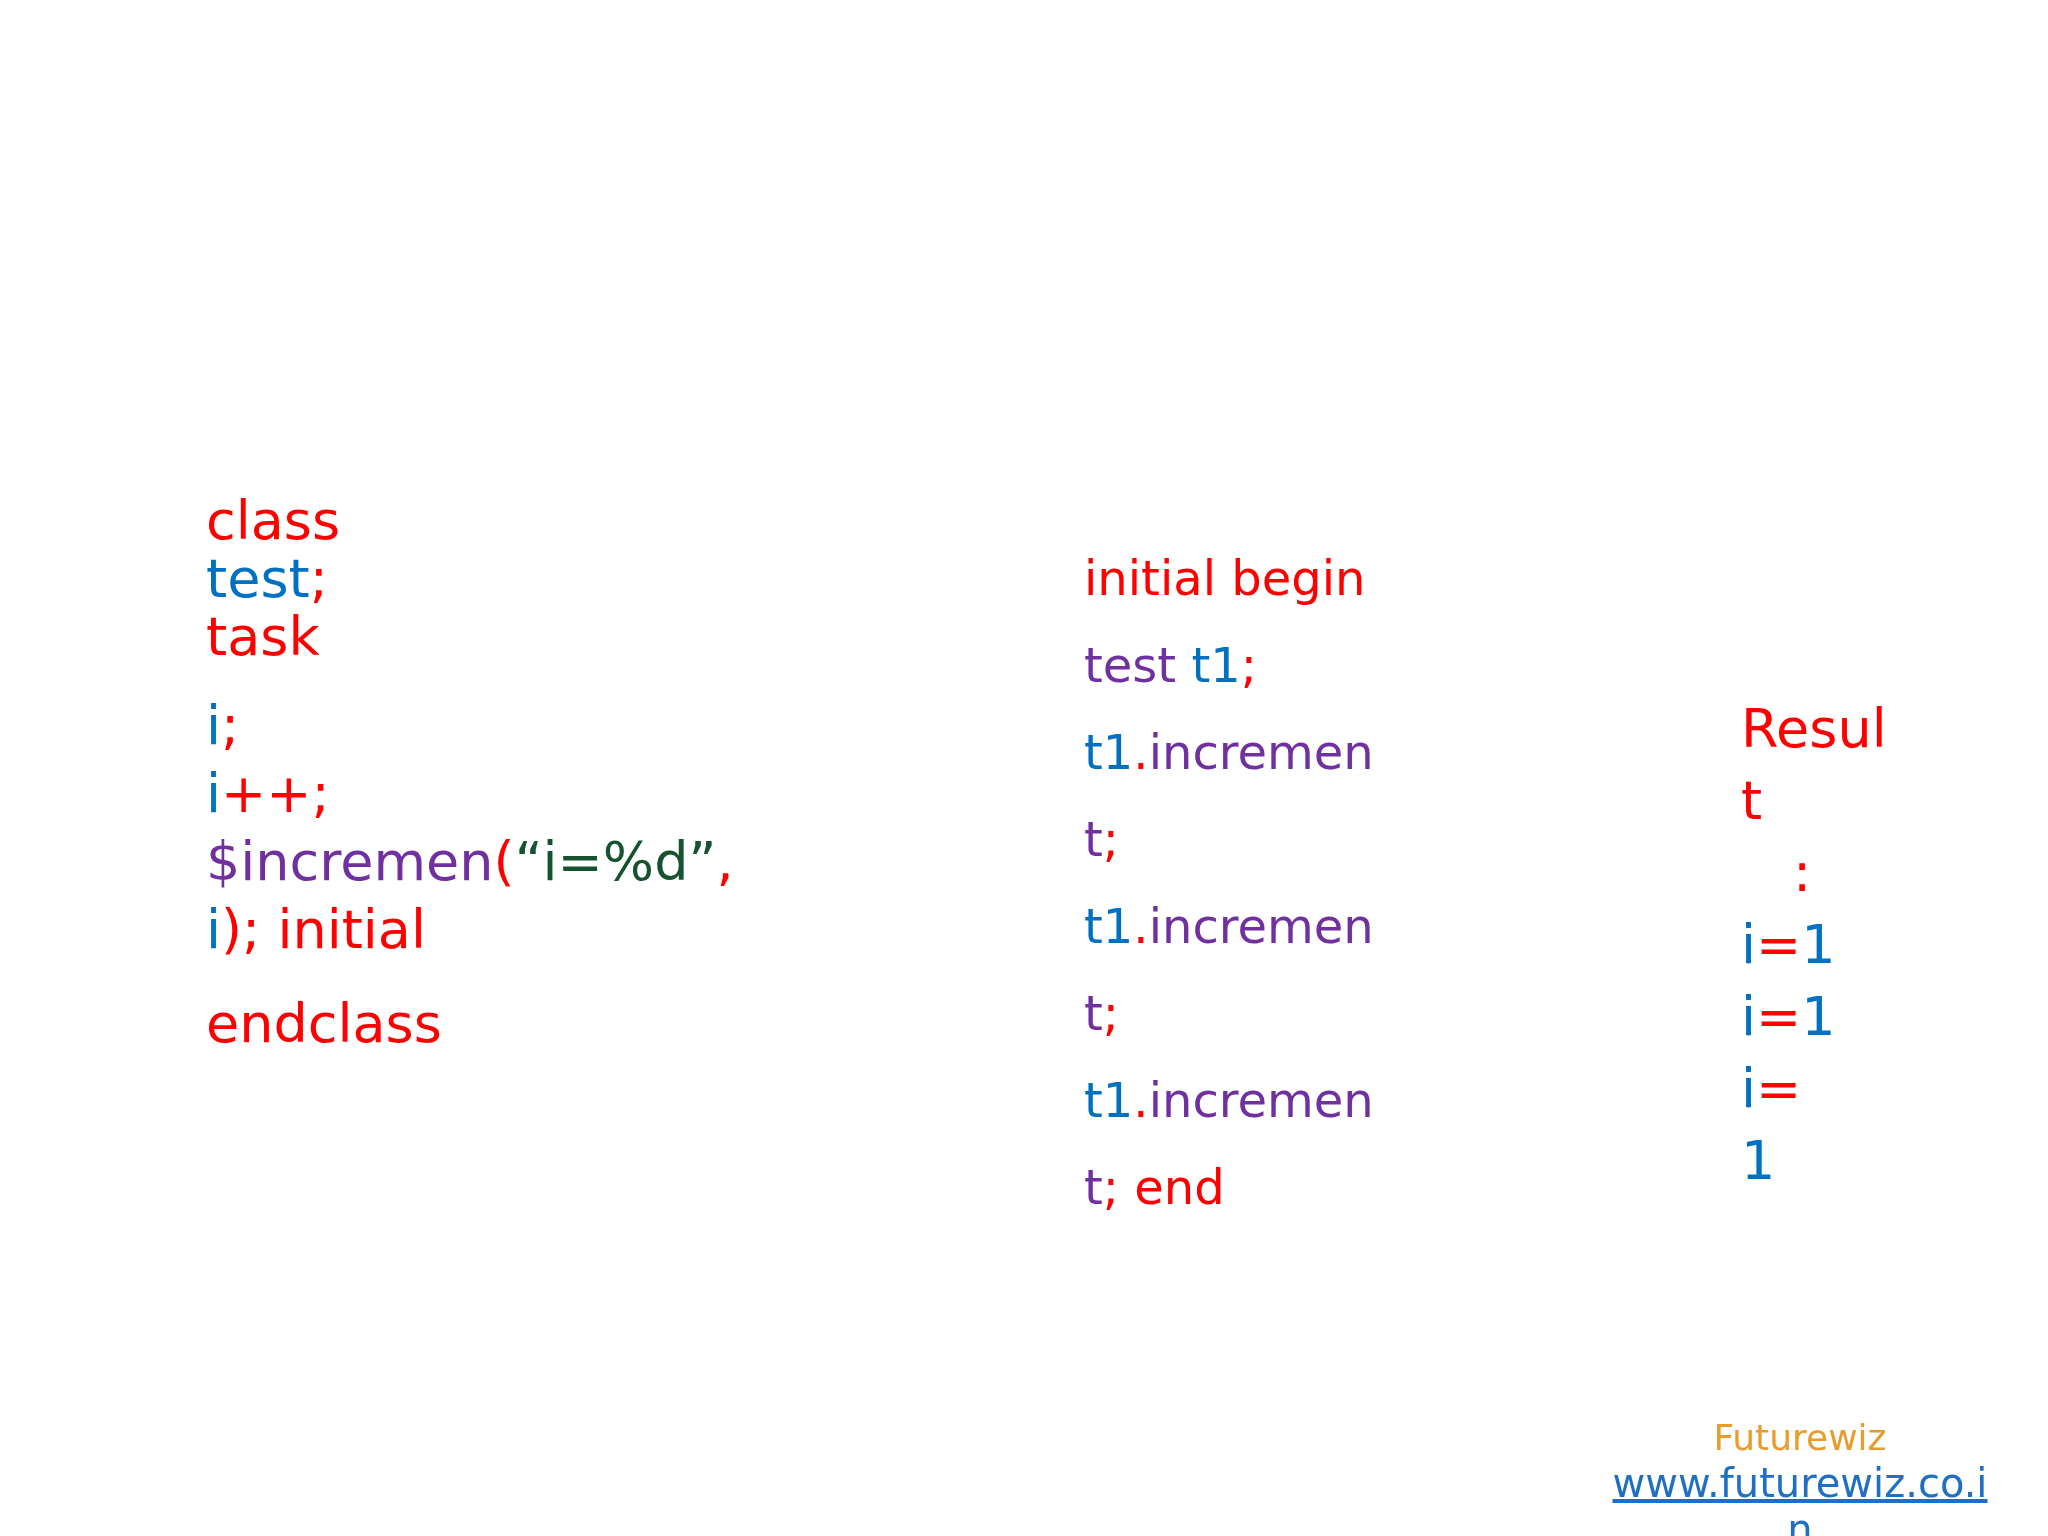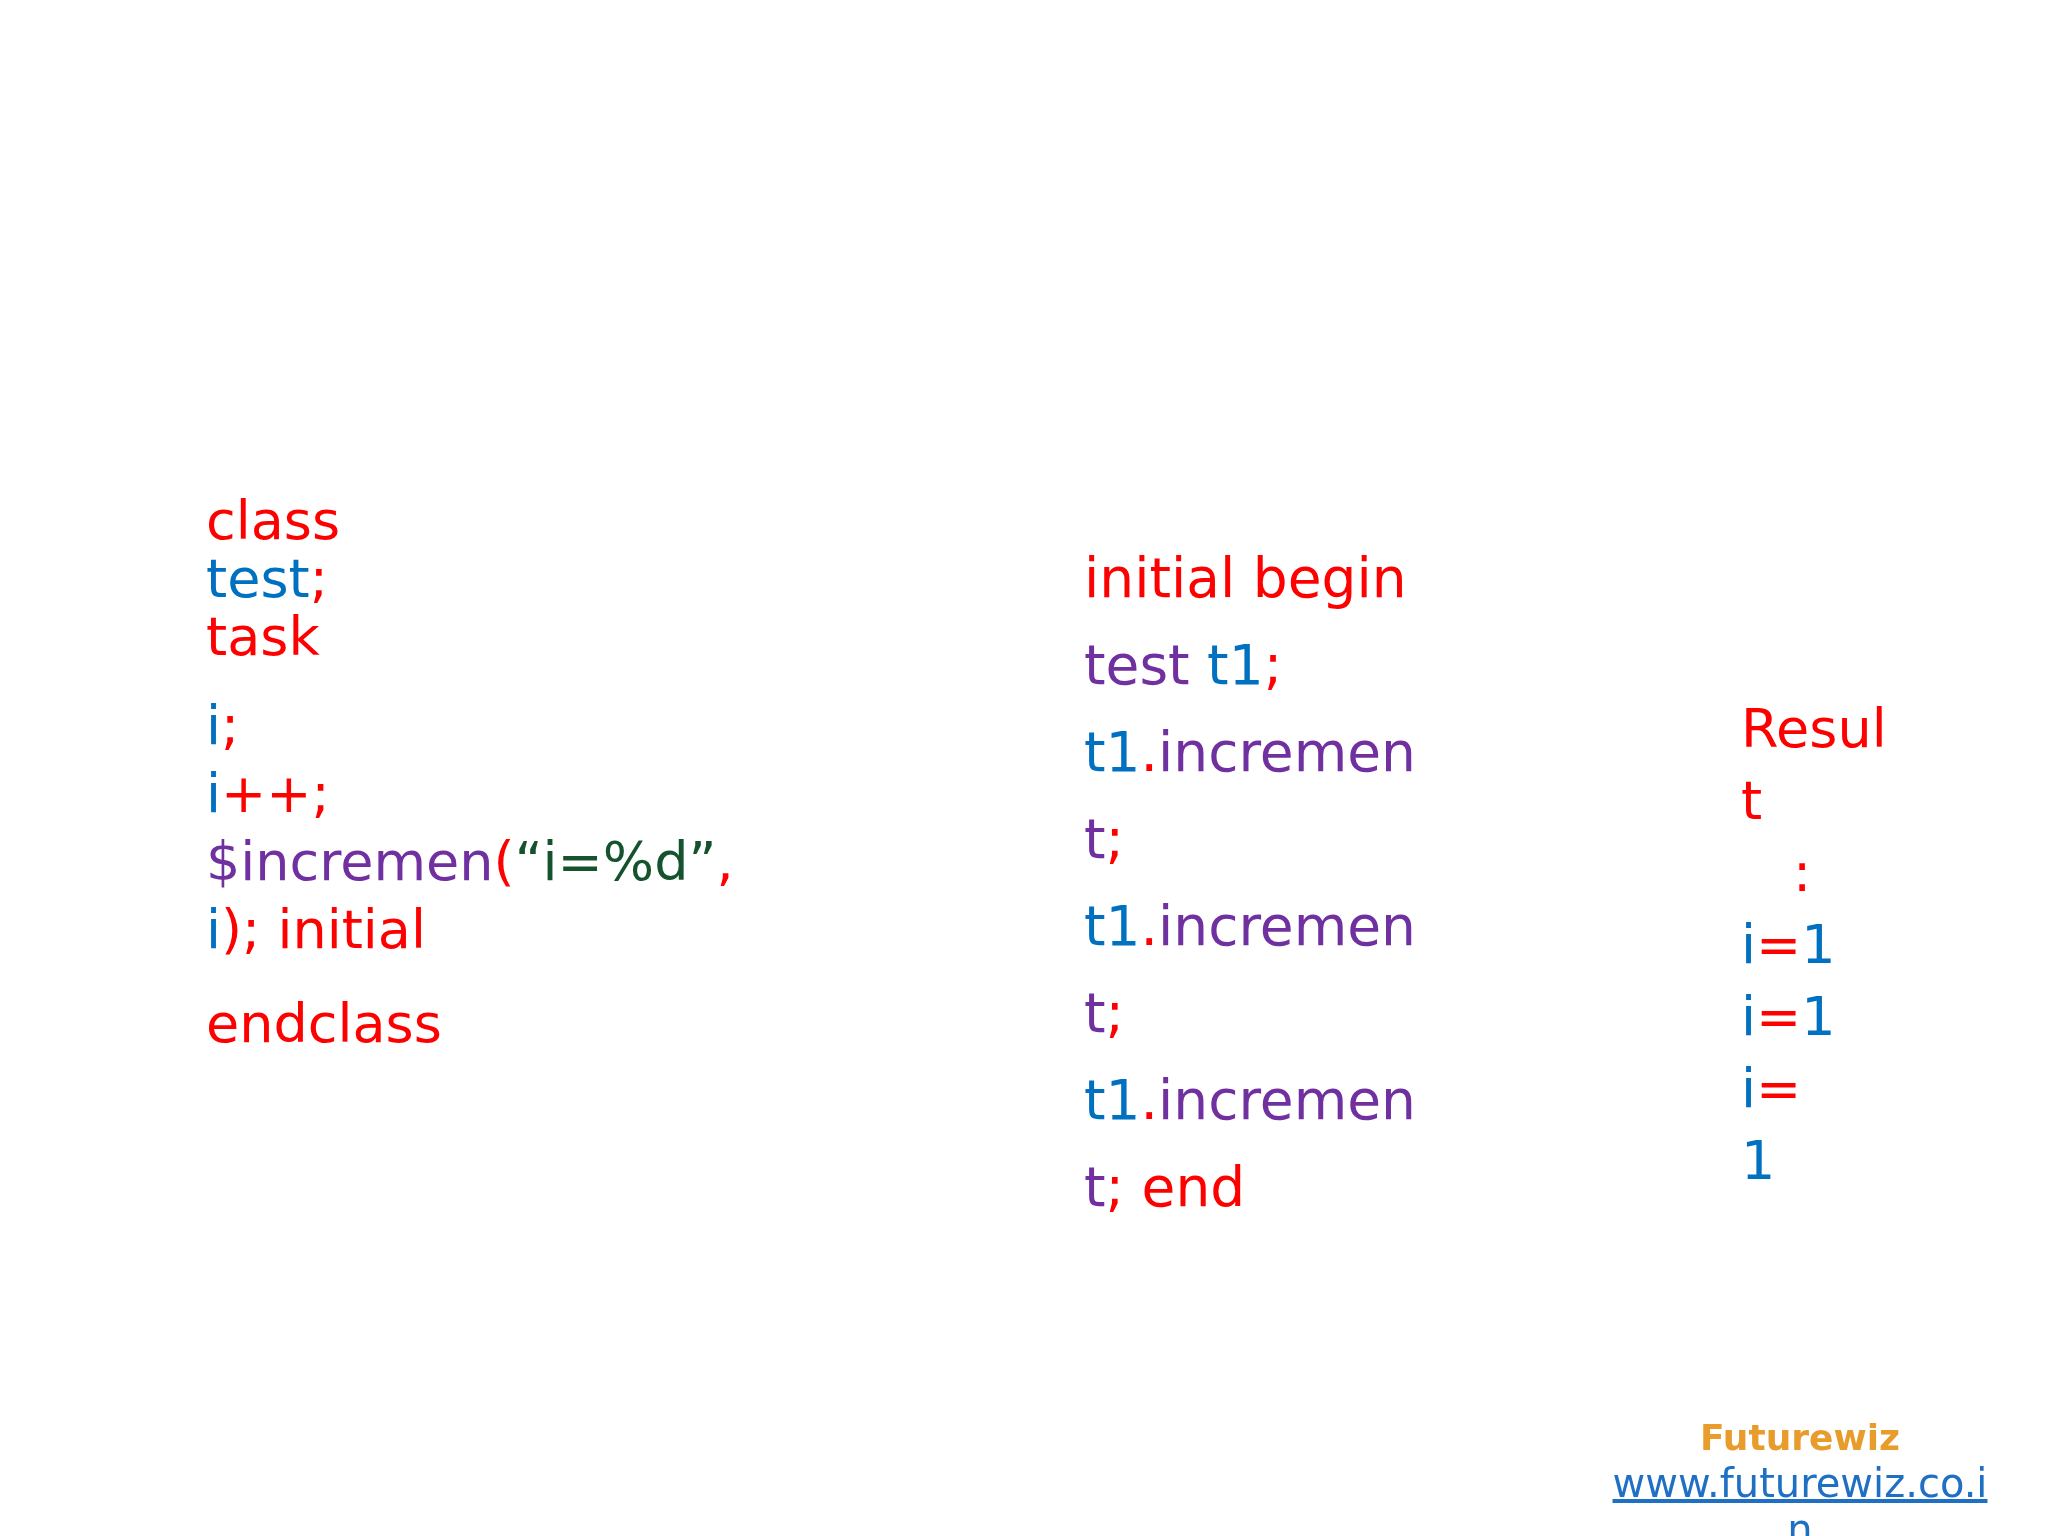--- a/index.html
+++ b/index.html
@@ -55,21 +55,21 @@
   }
   #col-left .code-line { line-height: 68px; }
   #col-left .tight { line-height: 58px; }
   #col-left .spacer-line { height: 26px; }
 
   
   #col-mid {
     left: 1084px;
     top: 535px;
     width: 470px;
-    font-size: 55px;
+    font-size: 48px;
   }
   #col-mid .code-line { line-height: 87px; }
 
   
   #col-right {
     left: 1713px;
     top: 693px;
     width: 300px;
     font-size: 54px;
     margin-left: 28px;
@@ -91,21 +91,21 @@
   #brand {
     position: absolute;
     left: 1600px;
     top: 1416px;
     width: 400px;
     text-align: center;
   }
   #brand-name {
     font-size: 36px;
     line-height: 44px;
-    font-weight: bold;
+    font-weight: normal;
     color: #E89C2C;
   }
   #brand-link {
     display: block;
     font-size: 40px;
     line-height: 46px;
     color: #1F6FC4;
     text-decoration: underline;
     word-break: break-all;
     text-align: center;

